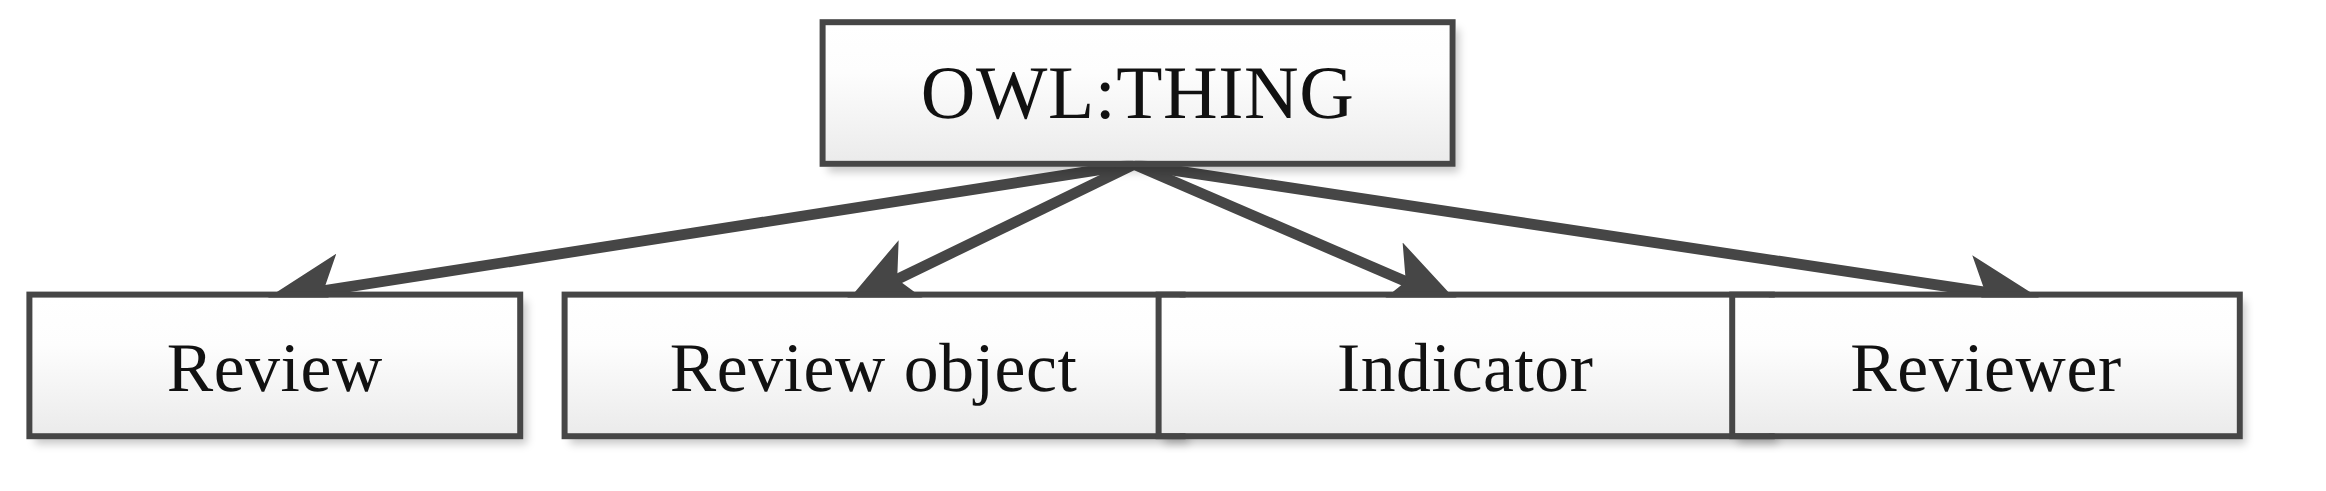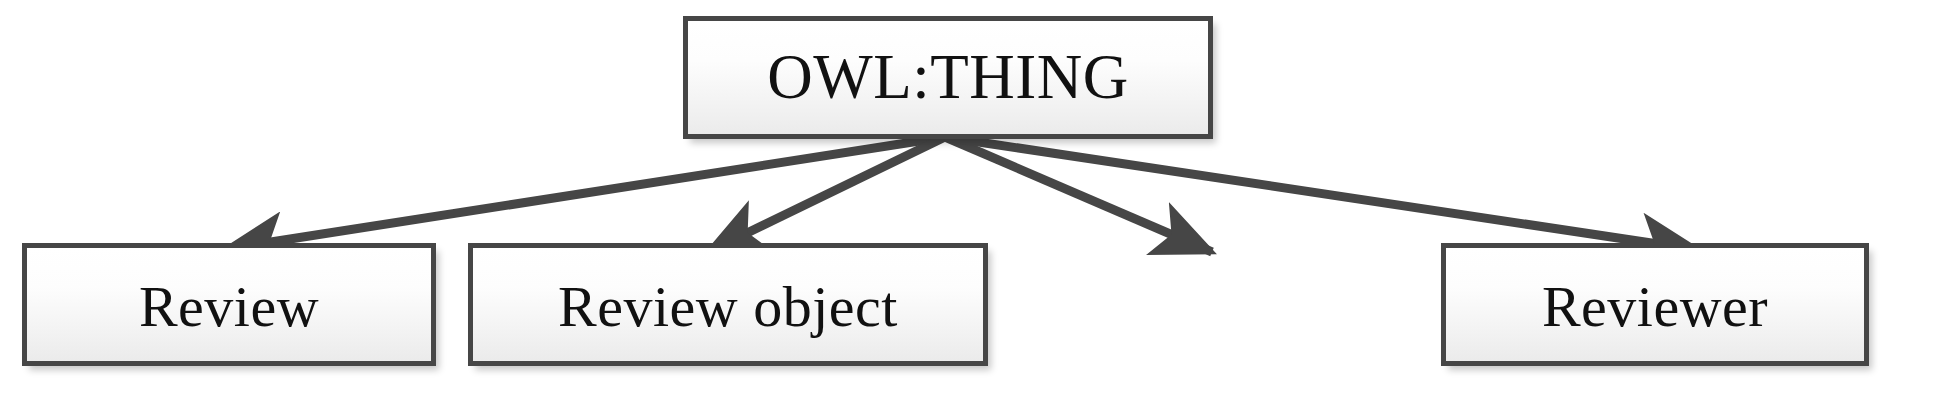--- a/index.html
+++ b/index.html
@@ -96,18 +96,21 @@
   </div>
 
   <div class="node leaf" id="node-review">
     <span class="node-label">Review</span>
   </div>
 
   <div class="node leaf" id="node-reviewobj">
     <span class="node-label">Review object</span>
   </div>
 
+  <div class="node leaf" id="node-indicator">
+    <span class="node-label">Indicator</span>
+  </div>
 
   <div class="node leaf" id="node-reviewer">
     <span class="node-label">Reviewer</span>
   </div>
 
 </div>
 
 </body></html>

